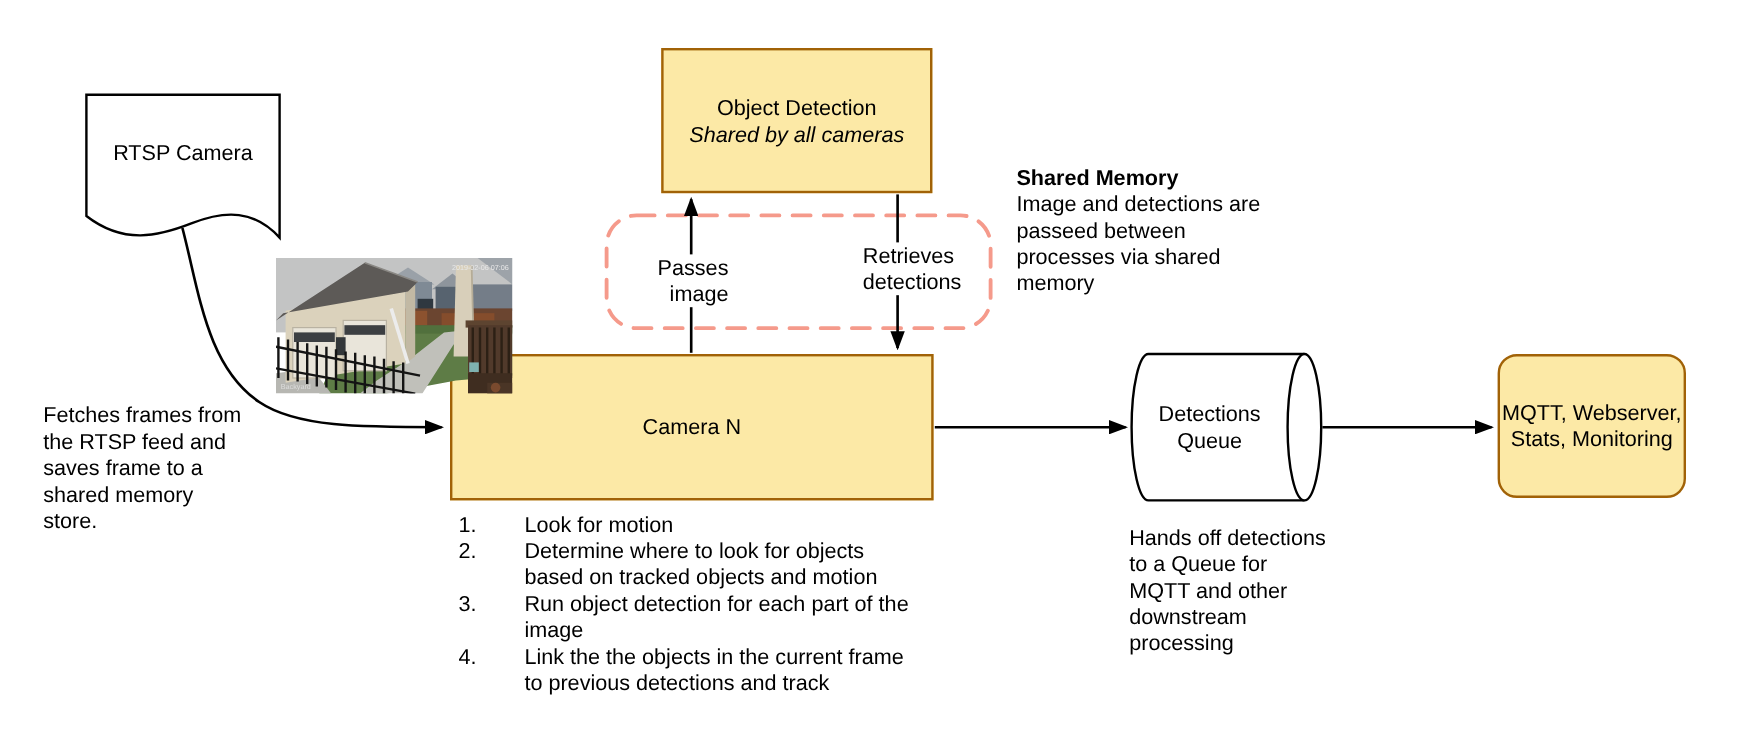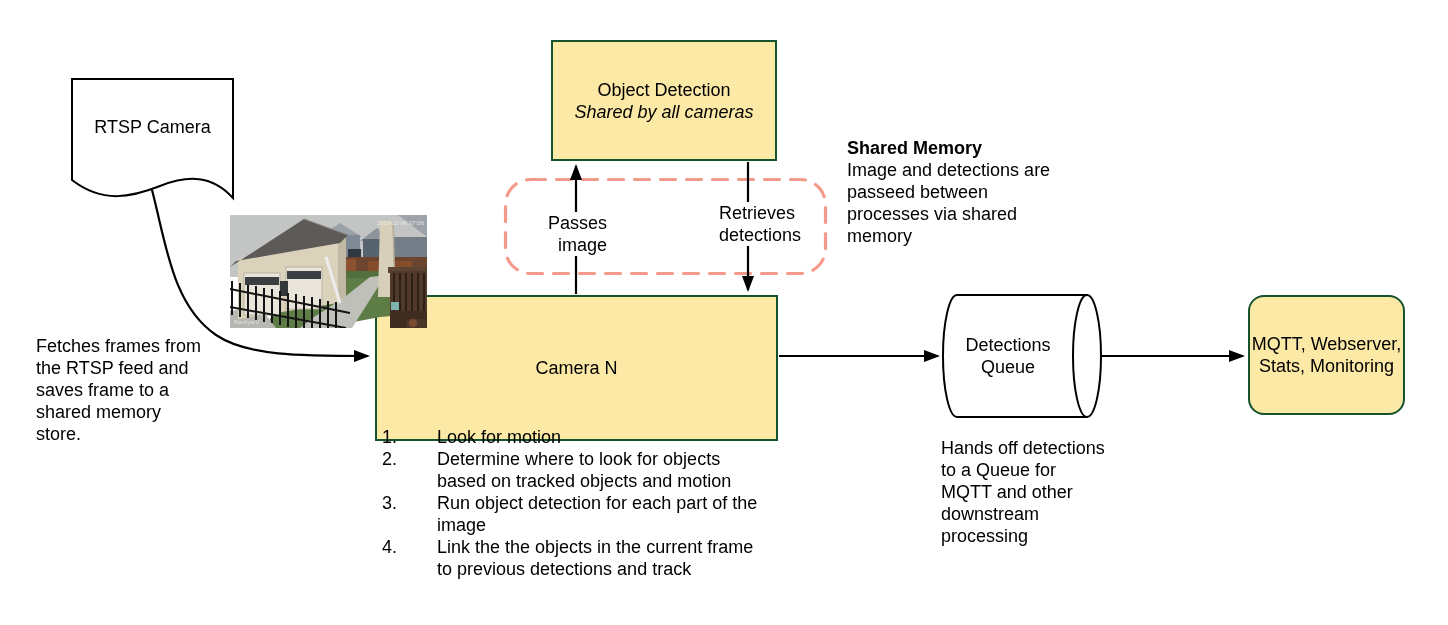--- a/index.html
+++ b/index.html
@@ -2,21 +2,21 @@
 <html><head>
 <meta charset="utf-8">
 <style>
   html,body{margin:0;padding:0;background:#ffffff;}
   .canvas{
     position:relative;width:1448px;height:625px;background:#ffffff;overflow:hidden;
     font-family:"Liberation Sans","DejaVu Sans",sans-serif;font-size:18px;line-height:22px;color:#000;
   }
   svg.layer{position:absolute;left:0;top:0;z-index:1;}
   .node{
-    position:absolute;z-index:2;background:#FCE9A6;border:2px solid #14532d;
+    position:absolute;z-index:2;background:#FCE9A6;border:2px solid #a16207;
     display:flex;flex-direction:column;align-items:center;justify-content:center;
     text-align:center;box-sizing:border-box;
   }
   .preline{white-space:pre-line;}
   .doc-label{
     position:absolute;z-index:2;display:flex;align-items:center;justify-content:center;text-align:left;
   }
   .note{position:absolute;z-index:4;}
   .edge-label{
     position:absolute;z-index:4;background:#ffffff;padding:0 2px;text-align:left;
@@ -65,21 +65,21 @@
 
   <div class="doc-label" style="left:72px;top:79px;width:161px;height:96px;">
     <span>RTSP Camera</span>
   </div>
 
   <div class="node" style="left:551px;top:40px;width:226px;height:121px;">
     <div>Object Detection</div>
     <div class="italic">Shared by all cameras</div>
   </div>
 
-  <div class="node" style="left:375px;top:295px;width:403px;height:146px;">
+  <div class="node" style="left:375px;top:295px;width:403px;height:122px;">
     <div>Camera N</div>
   </div>
 
   <div class="node" style="left:1248px;top:295px;width:157px;height:120px;border-radius:16px;">
     <div class="preline">MQTT, Webserver,
 Stats, Monitoring</div>
   </div>
 
   <div class="cyl-label" style="left:943px;top:295px;width:130px;height:122px;">
     <span class="preline">Detections

